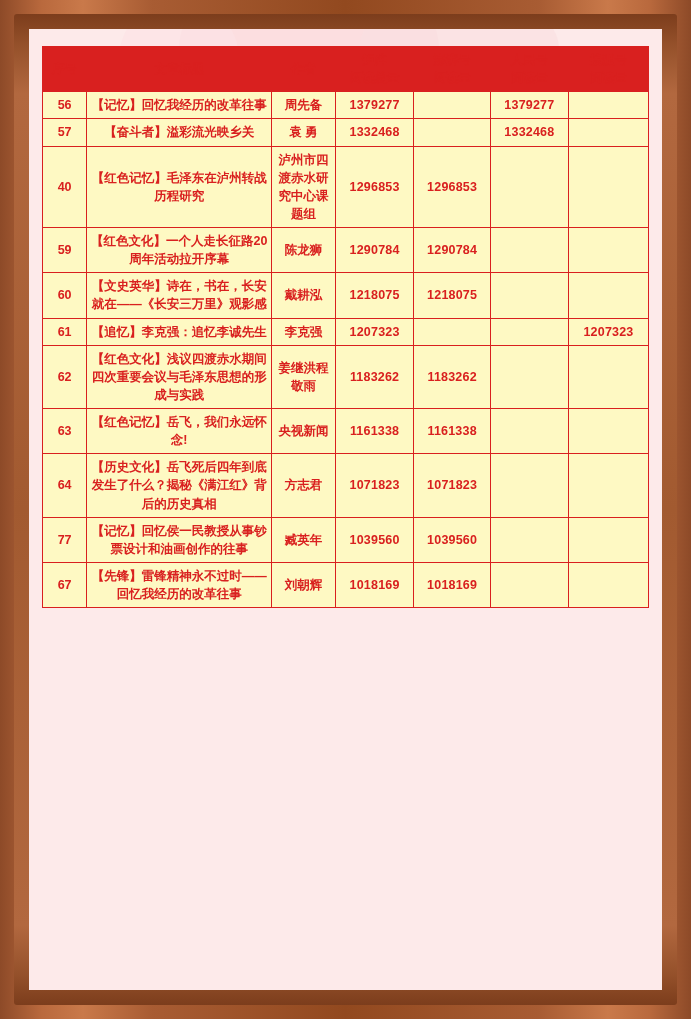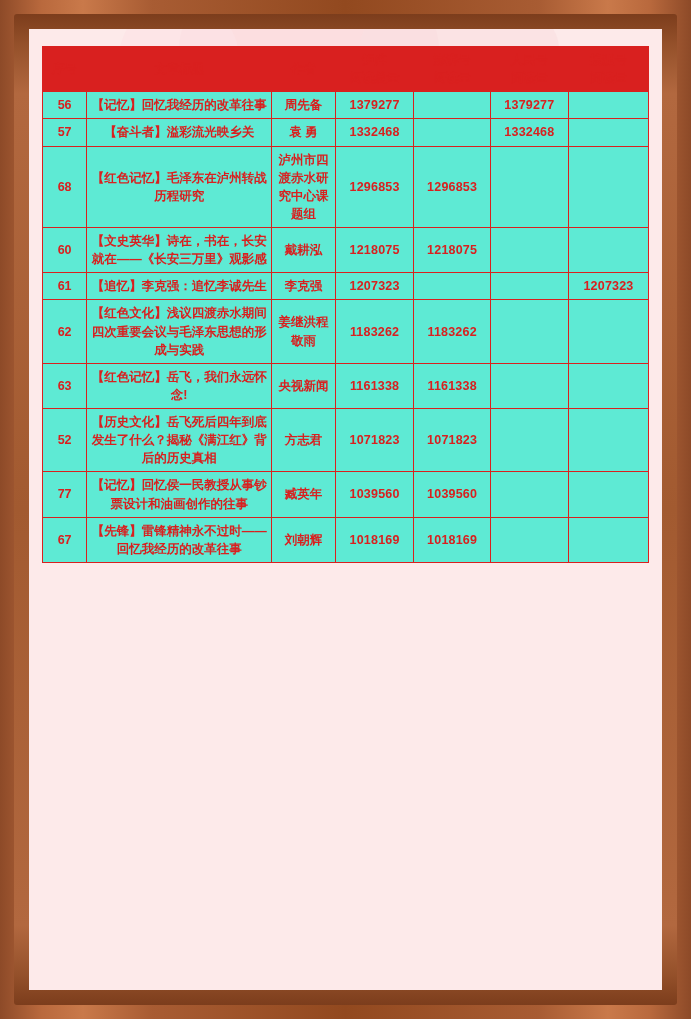--- a/index.html
+++ b/index.html
@@ -59,21 +59,21 @@
   .table-wrap {
     position: absolute;
     left: 13px;
     top: 17px;
     right: 13px;
   }
   table.data {
     border-collapse: collapse;
     width: 100%;
     table-layout: fixed;
-    background: #5eead4;
+    background: #fef9c3;
   }
   table.data th, table.data td {
     border: 1px solid #d9201f;
     padding: 4px 3px;
     vertical-align: middle;
     text-align: center;
     font-size: 12.5px;
     line-height: 1.45;
     color: #d9201f;
     font-weight: bold;
@@ -168,25 +168,34 @@
         <tr>
           <td class="idx">57</td>
           <td class="title">【奋斗者】溢彩流光映乡关</td>
           <td class="author">袁 勇</td>
           <td class="num">1332468</td>
           <td class="num"></td>
           <td class="num">1332468</td>
           <td class="num"></td>
         </tr>
         <tr>
-          <td class="idx">68</td>
+          <td class="idx">40</td>
           <td class="title">【红色记忆】毛泽东在泸州转战历程研究</td>
           <td class="author">泸州市四渡赤水研究中心课题组</td>
           <td class="num">1296853</td>
           <td class="num">1296853</td>
+          <td class="num"></td>
+          <td class="num"></td>
+        </tr>
+        <tr>
+          <td class="idx">59</td>
+          <td class="title">【红色文化】一个人走长征路20周年活动拉开序幕</td>
+          <td class="author">陈龙狮</td>
+          <td class="num">1290784</td>
+          <td class="num">1290784</td>
           <td class="num"></td>
           <td class="num"></td>
         </tr>
         <tr>
           <td class="idx">60</td>
           <td class="title">【文史英华】诗在，书在，长安就在——《长安三万里》观影感</td>
           <td class="author">戴耕泓</td>
           <td class="num">1218075</td>
           <td class="num">1218075</td>
           <td class="num"></td>
@@ -213,21 +222,21 @@
         <tr>
           <td class="idx">63</td>
           <td class="title">【红色记忆】岳飞，我们永远怀念!</td>
           <td class="author">央视新闻</td>
           <td class="num">1161338</td>
           <td class="num">1161338</td>
           <td class="num"></td>
           <td class="num"></td>
         </tr>
         <tr>
-          <td class="idx">52</td>
+          <td class="idx">64</td>
           <td class="title">【历史文化】岳飞死后四年到底发生了什么？揭秘《满江红》背后的历史真相</td>
           <td class="author">方志君</td>
           <td class="num">1071823</td>
           <td class="num">1071823</td>
           <td class="num"></td>
           <td class="num"></td>
         </tr>
         <tr>
           <td class="idx">77</td>
           <td class="title">【记忆】回忆侯一民教授从事钞票设计和油画创作的往事</td>

